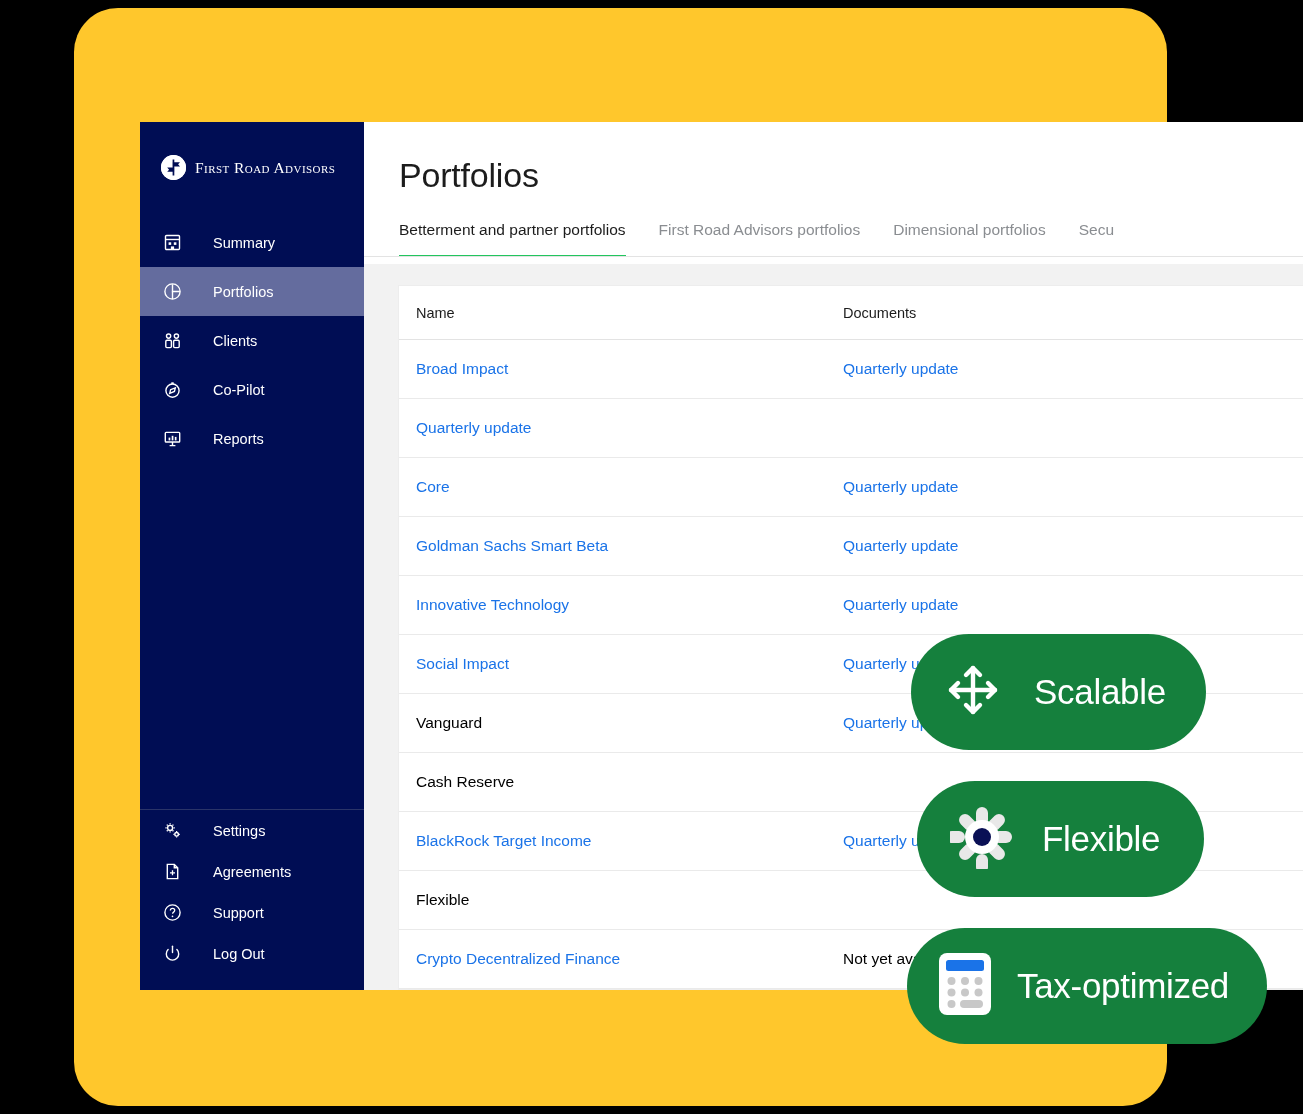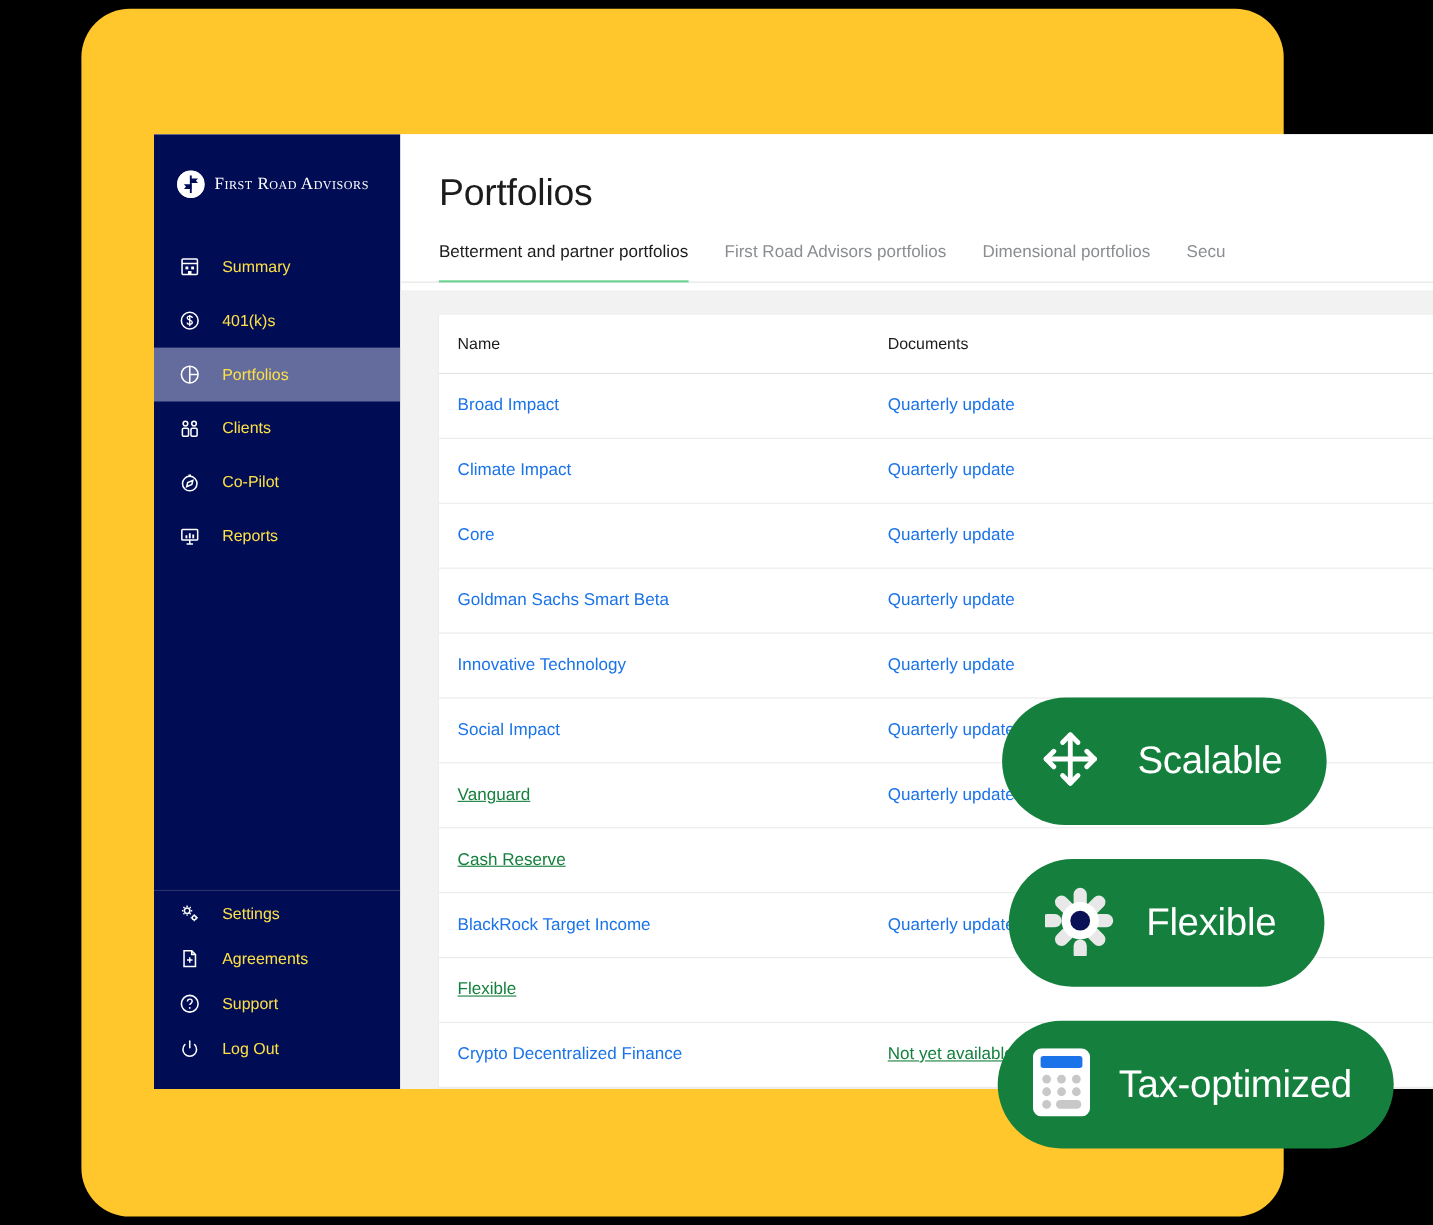--- a/index.html
+++ b/index.html
@@ -53,24 +53,24 @@
   .brand-name {
     color: #ffffff;
     font-family: "Liberation Serif", serif;
     font-size: 15.5px;
     letter-spacing: 0.45px;
     font-variant: small-caps;
     white-space: nowrap;
   }
   .nav-top { margin-top: 38px; }
   .nav-item {
-    display: flex; align-items: center; gap: 19px;
+    display: flex; align-items: center; gap: 30px;
     height: 49px;
     padding-left: 22px;
-    color: #fde047;
+    color: #ffffff;
     font-size: 14.5px;
     cursor: pointer;
   }
   .nav-item.active { background: #646C9E; }
   .nav-ico { width: 21px; height: 21px; flex: 0 0 21px; display: block; }
   .nav-ico svg { display: block; }
   .nav-spacer { flex: 1 1 auto; }
   .nav-divider { height: 1px; background: #2A3468; margin: 0; }
   .nav-bottom { padding-bottom: 16px; }
   .nav-bottom .nav-item { height: 41px; font-size: 14.5px; }
@@ -121,27 +121,28 @@
     margin-top: 22px;
     min-height: 700px;
     box-shadow: 0 0 0 1px rgba(0,0,0,0.02);
   }
   .trow {
     display: flex;
     align-items: center;
     height: 59px;
     border-bottom: 1px solid #EAEAEA;
     padding-left: 17px;
+    gap: 36px;
   }
   .trow.header { height: 54px; border-bottom: 1px solid #E3E3E3; }
   .c-name { flex: 0 0 391px; font-size: 15.5px; }
   .c-docs { flex: 1 1 auto; font-size: 15.5px; }
   .th { color: #1C1C1C; font-size: 14.5px; }
   .link { color: #1A73E8; cursor: pointer; }
-  .plain { color: #15803d; text-decoration: underline; }
+  .plain { color: #000000; }
 
   
   .pill {
     position: absolute;
     display: flex;
     align-items: center;
     background: #15803d;
     border-radius: 999px;
     color: #ffffff;
     z-index: 40;
@@ -196,30 +197,20 @@
               <rect x="3.5" y="3.5" width="14" height="14" rx="1"></rect>
               <path d="M3.5 7.5h14"></path>
               <rect x="6.6" y="10.3" width="2.6" height="2.6" fill="#fff" stroke="none"></rect>
               <rect x="11.8" y="10.3" width="2.6" height="2.6" fill="#fff" stroke="none"></rect>
               <rect x="8.9" y="14.4" width="3.2" height="3.1" fill="#fff" stroke="none"></rect>
             </svg>
           </span>
           <span>Summary</span>
         </div>
 
-        <div class="nav-item">
-          <span class="nav-ico">
-            <svg width="21" height="21" viewBox="0 0 21 21" fill="none" stroke="#fff" stroke-width="1.4">
-              <circle cx="10.5" cy="10.5" r="7.6"></circle>
-              <path d="M10.5 5.4v10.2" stroke-width="1.2"></path>
-              <path d="M12.8 8.1c0-1.1-1.1-1.7-2.3-1.7s-2.3.6-2.3 1.8c0 2.4 4.6 1.3 4.6 3.8 0 1.2-1.1 1.8-2.3 1.8s-2.3-.6-2.3-1.7" stroke-width="1.2"></path>
-            </svg>
-          </span>
-          <span>401(k)s</span>
-        </div>
 
         <div class="nav-item active">
           <span class="nav-ico">
             <svg width="21" height="21" viewBox="0 0 21 21" fill="none" stroke="#fff" stroke-width="1.4">
               <circle cx="10.5" cy="10.5" r="7.6"></circle>
               <path d="M10.5 3.2v7.3h7.4"></path>
               <path d="M10.5 10.5 V18.1"></path>
             </svg>
           </span>
           <span>Portfolios</span>
@@ -331,21 +322,20 @@
           <div class="trow header">
             <div class="c-name th">Name</div>
             <div class="c-docs th">Documents</div>
           </div>
 
           <div class="trow">
             <div class="c-name link">Broad Impact</div>
             <div class="c-docs link">Quarterly update</div>
           </div>
           <div class="trow">
-            <div class="c-name link">Climate Impact</div>
             <div class="c-docs link">Quarterly update</div>
           </div>
           <div class="trow">
             <div class="c-name link">Core</div>
             <div class="c-docs link">Quarterly update</div>
           </div>
           <div class="trow">
             <div class="c-name link">Goldman Sachs Smart Beta</div>
             <div class="c-docs link">Quarterly update</div>
           </div>

